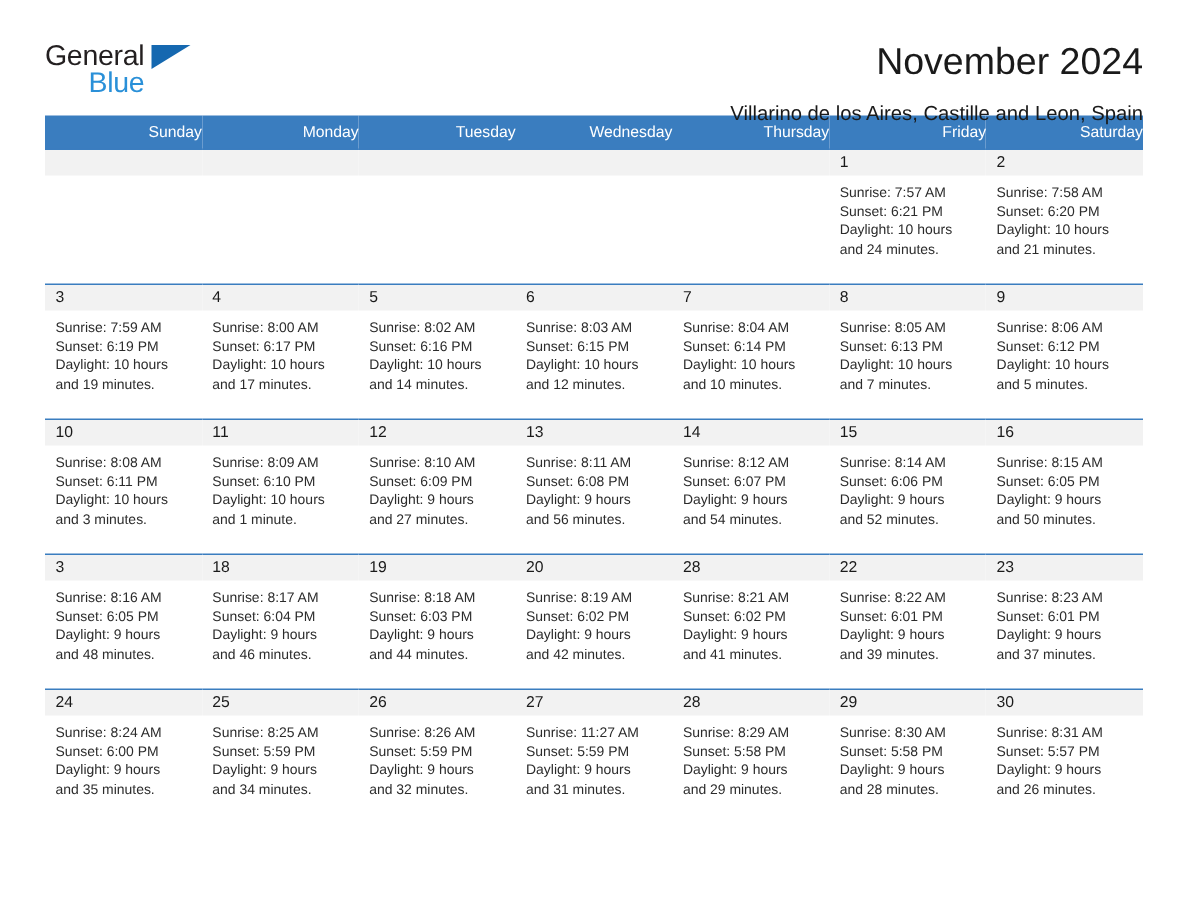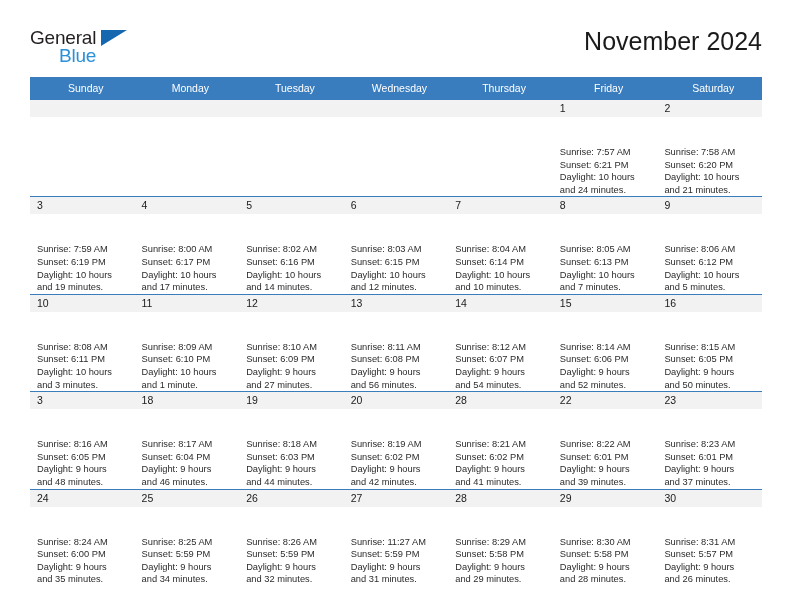--- a/index.html
+++ b/index.html
@@ -82,21 +82,21 @@
     width: 732px;
     border-collapse: collapse;
     table-layout: fixed;
     margin-top: 1px;
   }
   .calendar th {
     background: #3a7dbf;
     color: #ffffff;
     font-size: 10.5px;
     font-weight: normal;
-    text-align: center;
+    text-align: right;
     padding: 5px 0 5px 7px;
     height: 21px;
     border: none;
   }
   .calendar td {
     vertical-align: top;
     border-top: 1px solid #3a7dbf;
     padding: 0;
     height: 90px;
     width: 104.57px;
@@ -113,38 +113,38 @@
     padding: 1px 0 0 7px;
     font-size: 10.5px;
     color: #1a1a1a;
     line-height: 15px;
   }
   .cellbody {
     padding: 5px 6px 0 7px;
     font-size: 9.3px;
     line-height: 12.6px;
     color: #2b2b2b;
-    margin-top: 24px;
   }
   .cellbody div { white-space: nowrap; }
   .empty .daynum-strip { color: transparent; }
 </style>
 </head>
 <body>
 
 <div class="page">
 
   <div class="header">
     <div class="brand">
       <span class="brand-general">General</span>
       <span class="brand-triangle"></span>
       <span class="brand-blue">Blue</span>
     </div>
     <div class="titles">
       <div class="month-title">November 2024</div>
+      <div class="subtitle">Villarino de los Aires, Castille and Leon, Spain</div>
     </div>
   </div>
 
   <table class="calendar">
     <thead>
       <tr>
         <th>Sunday</th>
         <th>Monday</th>
         <th>Tuesday</th>
         <th>Wednesday</th>

